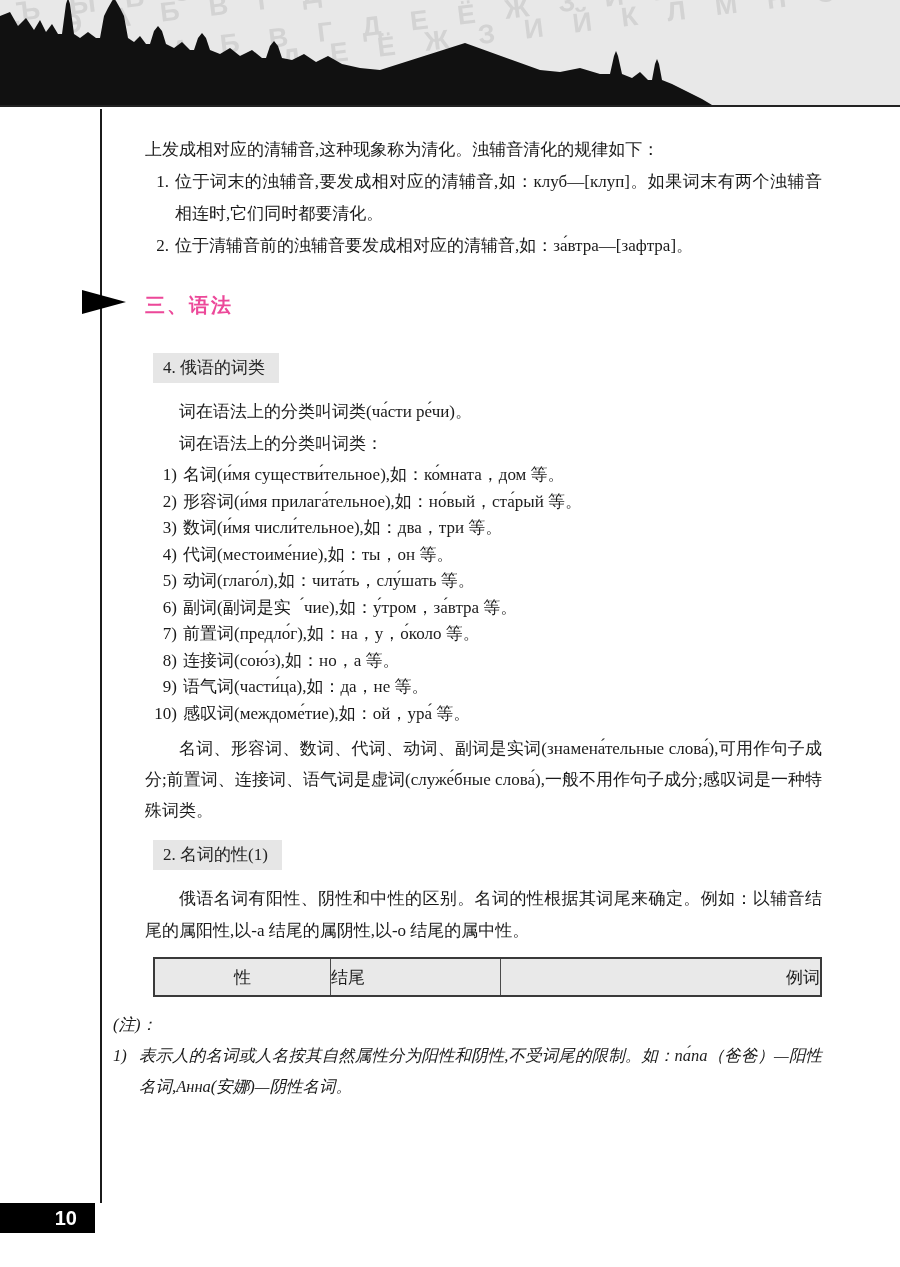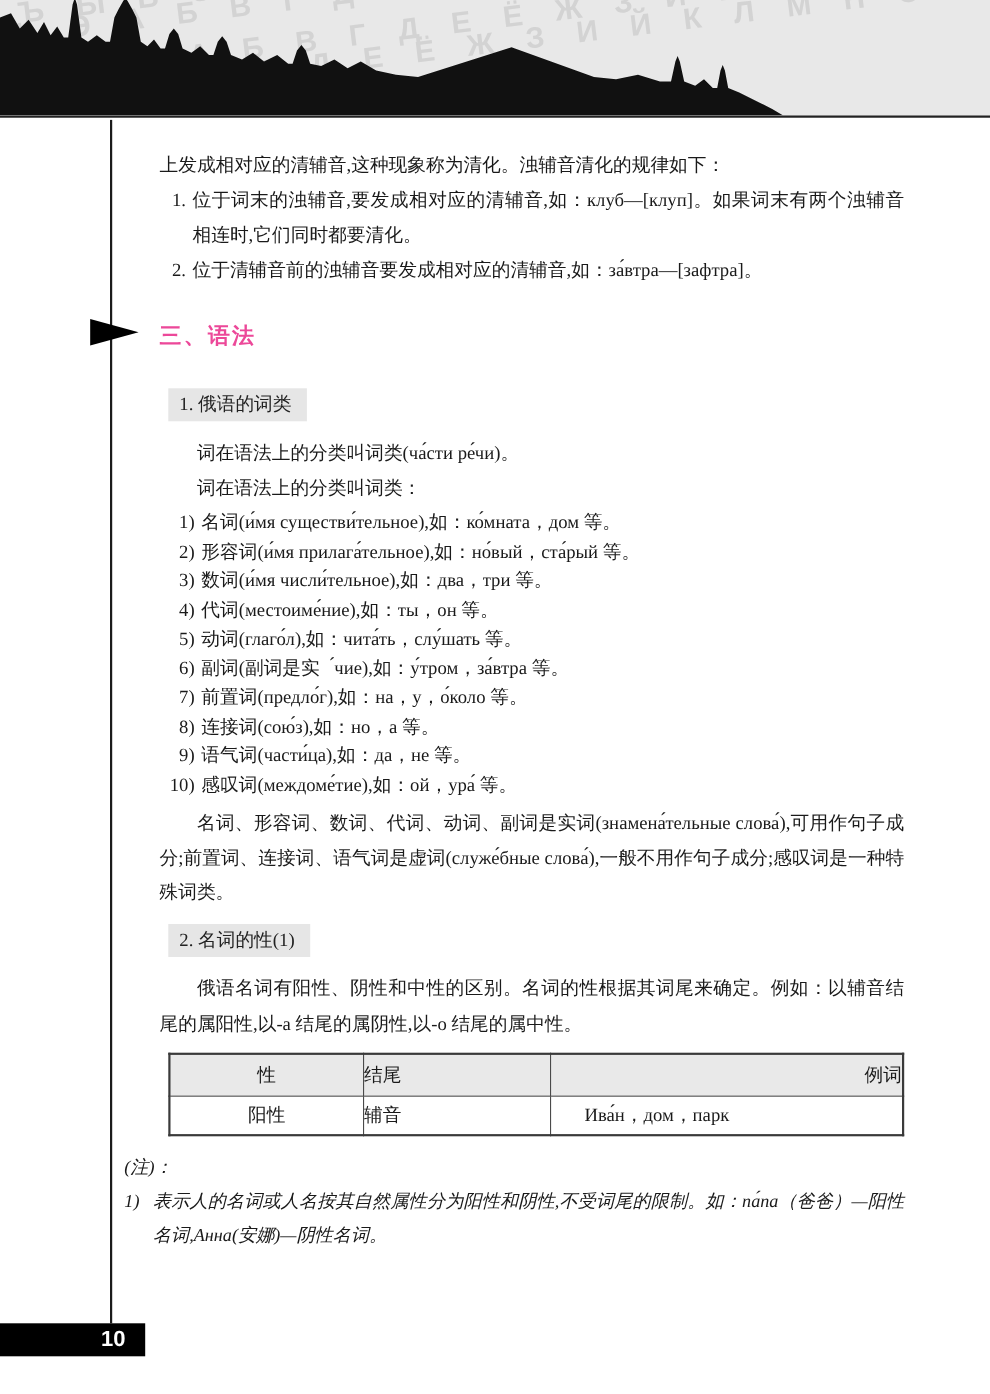--- a/index.html
+++ b/index.html
@@ -29,21 +29,21 @@
   .book-title {
     position:absolute; left:28px; top:82px;
     font-family:"Liberation Sans", sans-serif; font-weight:bold;
     font-size:14px; letter-spacing:2px; color:#ffffff;
     border-bottom:1.5px solid #fff; padding-bottom:3px;
   }
 
   
   .left-rule { position:absolute; left:100px; top:109px; width:2px; height:1094px; background:#1b1b1b; }
   .page-num-box {
-    position:absolute; left:0; top:1203px; width:132px; height:30px;
+    position:absolute; left:0; top:1203px; width:95px; height:30px;
     background:#000; color:#fff; text-align:right;
     font-family:"Liberation Sans", sans-serif; font-weight:bold; font-size:20px;
     line-height:30px; padding-right:18px;
   }
   .section-arrow {
     position:absolute; left:82px; top:290px; width:0; height:0;
     border-top:12px solid transparent; border-bottom:12px solid transparent;
     border-left:44px solid #000;
   }
 
@@ -121,21 +121,21 @@
       <span class="num">1.</span>
       <span class="txt">位于词末的浊辅音,要发成相对应的清辅音,如：клуб—[клуп]。如果词末有两个浊辅音相连时,它们同时都要清化。</span>
     </div>
     <div class="hang">
       <span class="num">2.</span>
       <span class="txt">位于清辅音前的浊辅音要发成相对应的清辅音,如：за́втра—[зафтра]。</span>
     </div>
 
     <h2 class="section-title">三、语法</h2>
 
-    <div><span class="sub-box">1. 俄语的词类</span></div>
+    <div><span class="sub-box">4. 俄语的词类</span></div>
 
     <p class="para indent" style="margin-top:13px">词在语法上的分类叫词类(ча́сти ре́чи)。</p>
     <p class="para indent">词在语法上的分类叫词类：</p>
 
     <div class="pos-list">
       <div class="hang">
           <span class="num">1)</span>
           <span class="txt">名词(и́мя существи́тельное),如：ко́мната，дом 等。</span>
         </div>
       <div class="hang">
@@ -184,25 +184,20 @@
 
     <table class="gender">
       <thead>
         <tr>
           <th class="c1">性</th>
           <th class="c2">结尾</th>
           <th class="c3">例词</th>
         </tr>
       </thead>
       <tbody>
-        <tr>
-          <td class="c1">阳性</td>
-          <td class="c2">辅音</td>
-          <td class="c3">Ива́н，дом，парк</td>
-        </tr>
       </tbody>
     </table>
 
     <div class="note">
       <p class="para">(注)：</p>
       <div class="hang">
         <span class="num">1)</span>
         <span class="txt">表示人的名词或人名按其自然属性分为阳性和阴性,不受词尾的限制。如：па́па（爸爸）—阳性名词,Анна(安娜)—阴性名词。</span>
       </div>
     </div>

